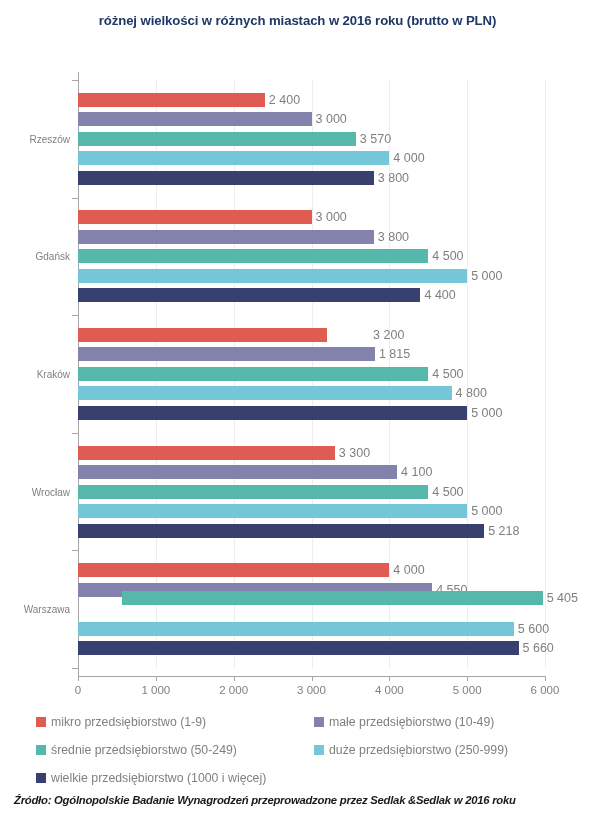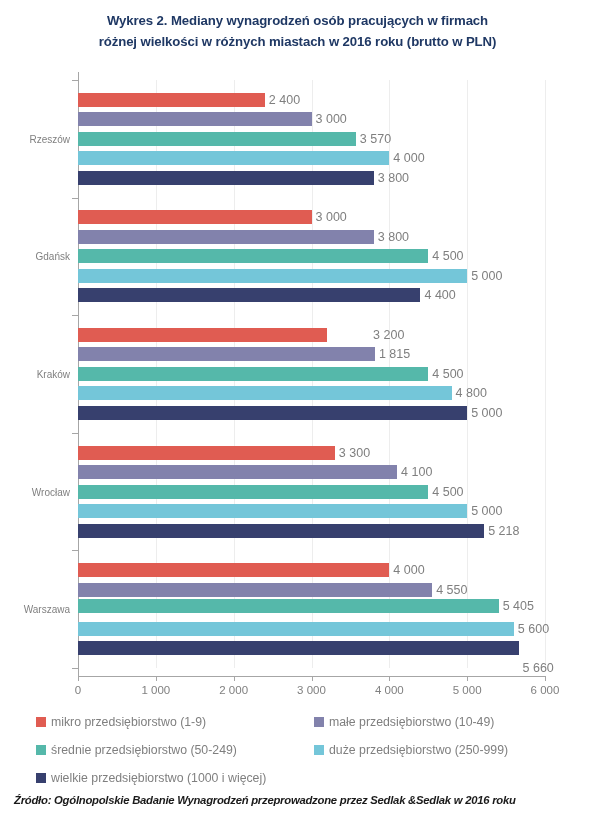--- a/index.html
+++ b/index.html
@@ -181,21 +181,20 @@
     font-size: 11.3px;
     color: #1A1A1A;
     white-space: nowrap;
     letter-spacing: -0.25px;
   }
 </style>
 </head>
 <body>
 
 <div id="chart-title">
-  <span class="tline">Wykres 2. Mediany wynagrodzeń osób pracujących w firmach</span>
   <span class="tline">różnej wielkości w różnych miastach w 2016 roku (brutto w PLN)</span>
 </div>
 
 <div id="plot-wrap">
 
   <div id="cat-axis">
       <div class="cat-label" style="top: 66.8px;">Rzeszów</div>
       <div class="cat-label" style="top: 184.4px;">Gdańsk</div>
       <div class="cat-label" style="top: 302px;">Kraków</div>
       <div class="cat-label" style="top: 419.6px;">Wrocław</div>
@@ -304,31 +303,31 @@
         </div>
         <div class="group" style="top: 470.4px; height: 117.6px;">
           <div class="bar-row" style="top: 12.8px;">
             <div class="bar" title="mikro przedsiębiorstwo (1-9) – Warszawa: 4 000" style="width: 311.333px; background: rgb(224, 92, 82);"></div>
             <div class="bar-value" style="left: 311.333px;">4 000</div>
           </div>
           <div class="bar-row" style="top: 32.3px;">
             <div class="bar" title="małe przedsiębiorstwo (10-49) – Warszawa: 4 550" style="width: 354.142px; background: rgb(130, 130, 172);"></div>
             <div class="bar-value" style="left: 354.142px;">4 550</div>
           </div>
-          <div class="bar-row" style="top: 49px;">
+          <div class="bar-row" style="top: 41px; margin-left: 44px;">
             <div class="bar" title="średnie przedsiębiorstwo (50-249) – Warszawa: 5 405" style="width: 420.689px; background: rgb(85, 184, 170);"></div>
             <div class="bar-value" style="left: 420.689px;">5 405</div>
           </div>
           <div class="bar-row" style="top: 71.3px;">
             <div class="bar" title="duże przedsiębiorstwo (250-999) – Warszawa: 5 600" style="width: 435.867px; background: rgb(116, 198, 217);"></div>
             <div class="bar-value" style="left: 435.867px;">5 600</div>
           </div>
           <div class="bar-row" style="top: 90.8px;">
             <div class="bar" title="wielkie przedsiębiorstwo (1000 i więcej) – Warszawa: 5 660" style="width: 440.537px; background: rgb(55, 64, 110);"></div>
-            <div class="bar-value" style="left: 440.537px; margin-top: 20px;">5 660</div>
+            <div class="bar-value" style="left: 440.537px;">5 660</div>
           </div>
         </div>
       </div>
   </div>
 
   <div id="x-labels">
       <div class="x-label" style="left: 0px;">0</div>
       <div class="x-label" style="left: 77.8333px;">1 000</div>
       <div class="x-label" style="left: 155.667px;">2 000</div>
       <div class="x-label" style="left: 233.5px;">3 000</div>

